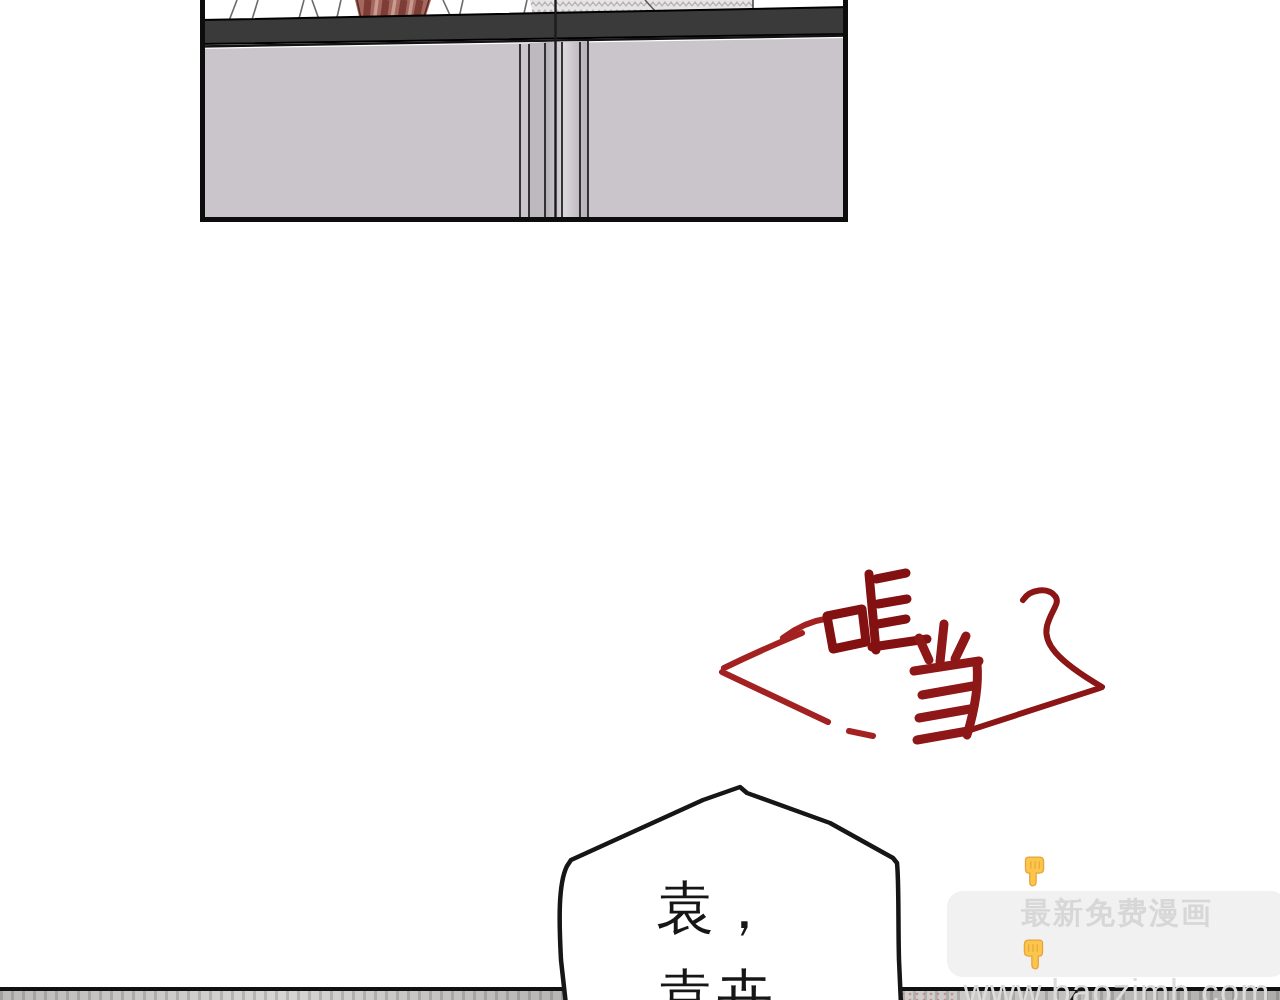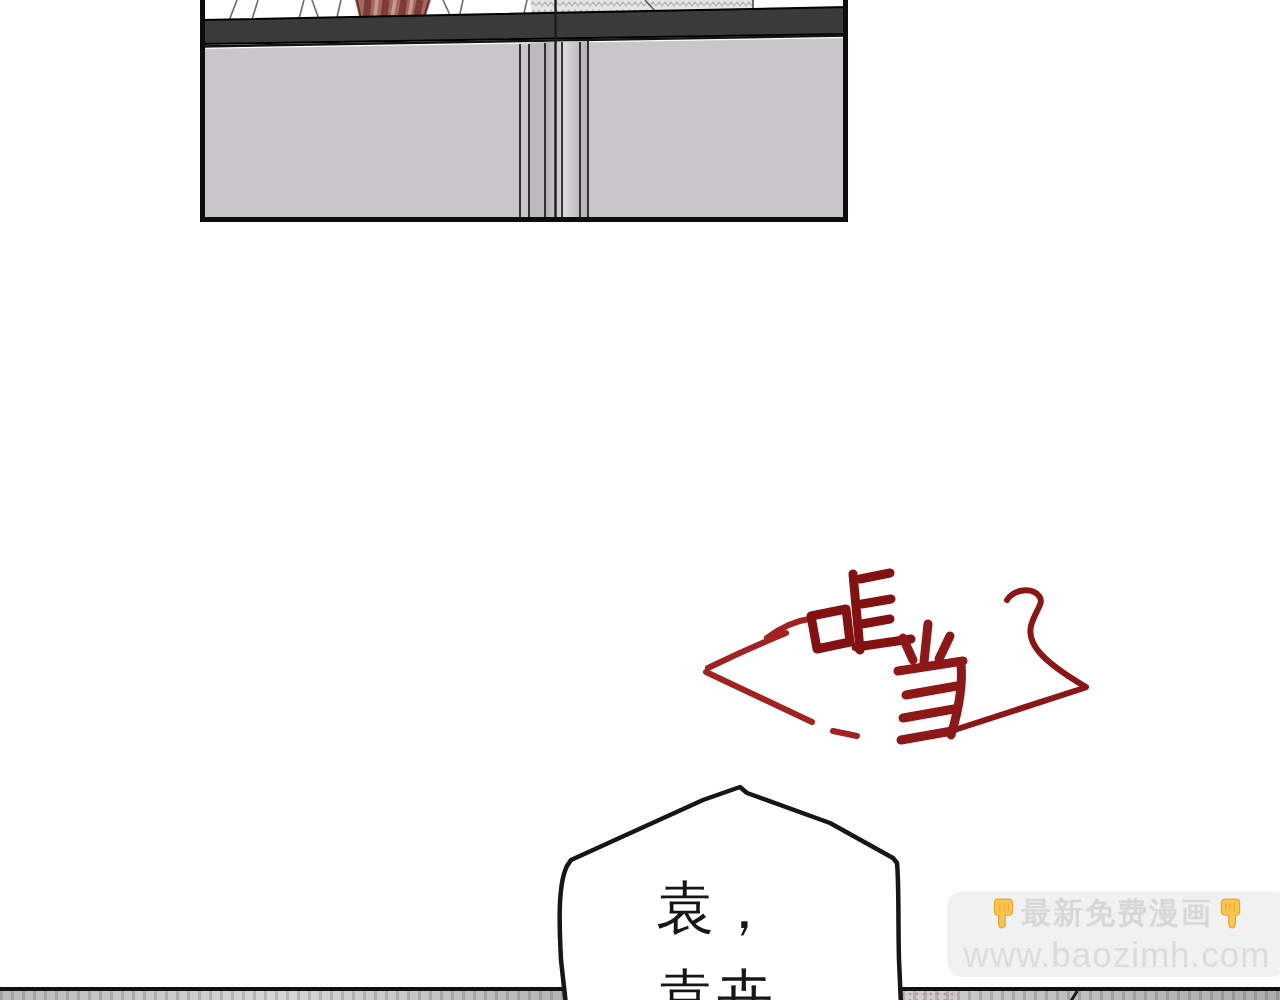--- a/index.html
+++ b/index.html
@@ -4,21 +4,21 @@
 <style>
   html,body{margin:0;padding:0;}
   body{
     width:1280px;height:1000px;overflow:hidden;position:relative;
     background:#ffffff;
     font-family:"Liberation Sans","DejaVu Sans",sans-serif;
   }
   
   .panel-top{position:absolute;left:200px;top:0;width:648px;height:222px;z-index:1;}
   
-  .sfx{position:absolute;left:668px;top:550px;width:430px;height:205px;z-index:1;text-align:right;}
+  .sfx{position:absolute;left:684px;top:550px;width:430px;height:205px;z-index:1;text-align:right;}
   .sfx-hidden-text{
     position:absolute;inset:0;color:transparent;font-size:110px;line-height:200px;
     pointer-events:none;user-select:none;
   }
   
   .strip{position:absolute;left:0;top:987px;width:1280px;height:13px;background:#111;z-index:1;}
   .strip-fill{
     position:absolute;left:0;top:4px;width:100%;height:9px;background:#c4c2c0;
     background-image:
       repeating-linear-gradient(90deg, rgba(40,40,40,.18) 0 3px, rgba(255,255,255,0) 3px 11px),
@@ -38,21 +38,21 @@
   .bubble-text{
     position:absolute;left:656px;top:864px;width:160px;z-index:4;
     font-size:58px;line-height:88px;color:#161616;font-weight:500;letter-spacing:1px;
   }
   
   .watermark{
     position:absolute;left:947px;top:891px;width:340px;height:86px;
     background:#f1f1f1;border-radius:16px;z-index:2;
     display:flex;flex-direction:column;align-items:center;justify-content:center;gap:1px;
   }
-  .wm-line1{display:flex;align-items:center;gap:5px;color:#d7d7d7;font-size:30px;font-weight:700;letter-spacing:2px;}
+  .wm-line1{display:flex;align-items:flex-start;gap:5px;color:#d7d7d7;font-size:30px;font-weight:700;letter-spacing:2px;flex-direction:column;}
   .wm-line2{font-size:35px;color:#dcdcdc;font-weight:400;letter-spacing:1px;}
   .wm-finger{width:26px;height:32px;flex:0 0 auto;}
 </style>
 </head>
 <body>
 
 <div class="panel-top">
   <svg width="648" height="222" viewBox="0 0 648 222">
     <defs>
       <pattern id="hb" width="12" height="8" patternUnits="userSpaceOnUse">

